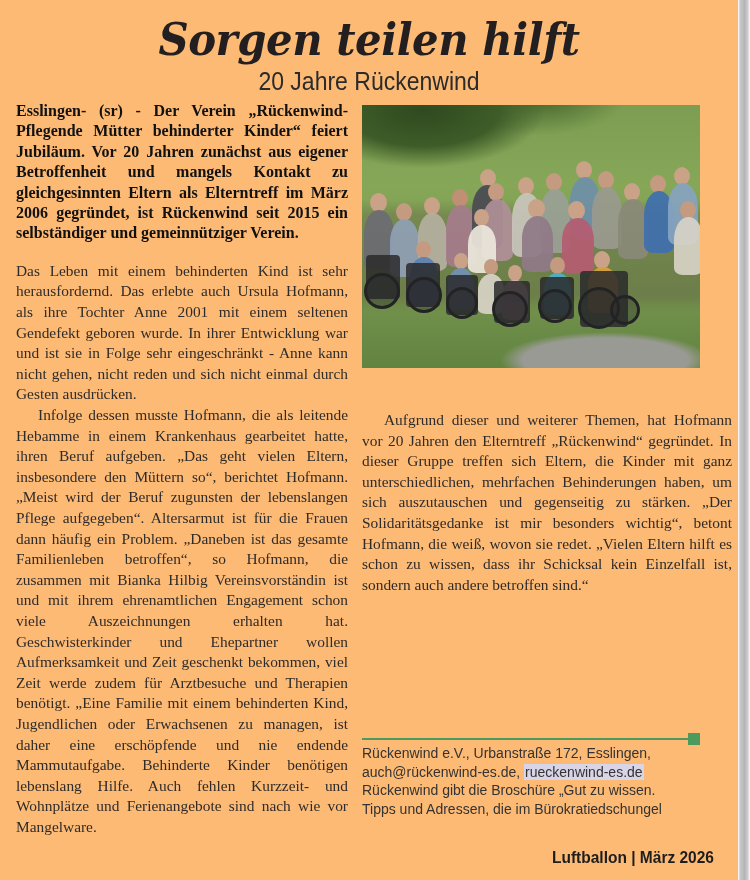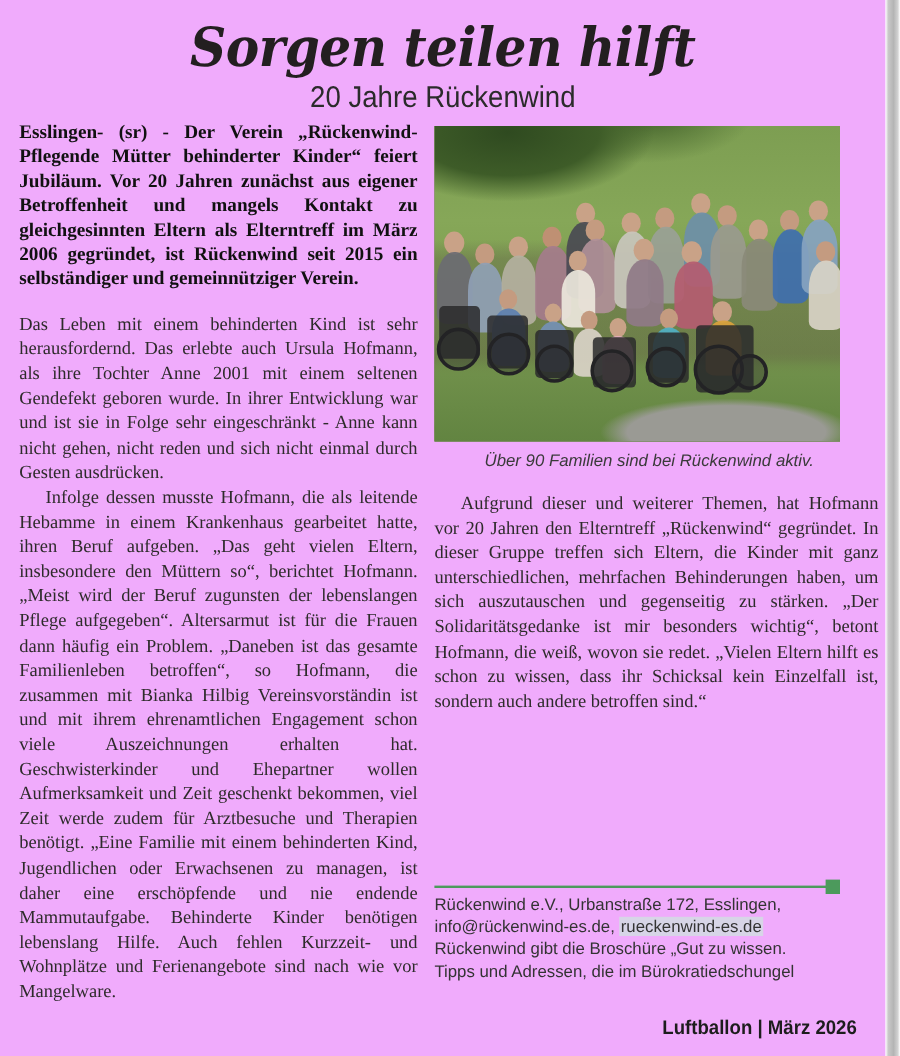--- a/index.html
+++ b/index.html
@@ -15,21 +15,21 @@
     font-family: "Liberation Serif", "DejaVu Serif", serif;
     color: #231f20;
   }
 
   
   #page {
     position: absolute;
     left: 0; top: 0;
     width: 738px;
     height: 880px;
-    background: #f0abfc;
+    background: #fdba74;
     overflow: hidden;
   }
 
   
   #scroll-strip {
     position: absolute;
     right: 0; top: 0;
     width: 12px;
     height: 880px;
     background: linear-gradient(to right, #ffffff 0%, #c9c9c9 18%, #b4b4b4 55%, #d2d2d2 85%, #ffffff 100%);
@@ -310,34 +310,33 @@
       <div class="wheel" style="left:130px;top:186px; width:30px; height:30px;"></div>
       <div class="chair" style="left:178px;top:172px; width:34px; height:42px;"></div>
       <div class="wheel" style="left:176px;top:184px; width:28px; height:28px;"></div>
       <div class="chair" style="left:218px;top:166px; width:48px; height:56px;"></div>
       <div class="wheel" style="left:216px;top:182px; width:36px; height:36px;"></div>
       <div class="wheel" style="left:248px;top:190px; width:24px; height:24px;"></div>
     </div>
     <div id="photo-credit">© Rückenwind</div>
   </div>
 
-  <div id="caption">Über 90 Familien sind bei Rückenwind aktiv.</div>
 
   <div class="col" id="col-right-text">
     <p class="body-p" style="text-indent:22px;">Aufgrund dieser und weiterer Themen, hat Hofmann vor 20 Jahren den Elterntreff „Rückenwind“ gegründet. In dieser Gruppe treffen sich Eltern, die Kinder mit ganz unterschiedlichen, mehrfachen Behinderungen haben, um sich auszutauschen und gegenseitig zu stärken. „Der Solidaritätsgedanke ist mir besonders wichtig“, betont Hofmann, die weiß, wovon sie redet. „Vielen Eltern hilft es schon zu wissen, dass ihr Schicksal kein Einzelfall ist, sondern auch andere betroffen sind.“</p>
   </div>
 
   <div id="green-rule">
     <div class="line"></div>
     <div class="sq"></div>
   </div>
 
   <div id="info-block">
     <span class="line">Rückenwind e.V., Urbanstraße 172, Esslingen,</span>
-    <span class="line"><span>info@rückenwind-es.de, </span><span class="weblink">rueckenwind-es.de</span></span>
+    <span class="line"><span>auch@rückenwind-es.de, </span><span class="weblink">rueckenwind-es.de</span></span>
     <span class="line">Rückenwind gibt die Broschüre „Gut zu wissen.</span>
     <span class="line">Tipps und Adressen, die im Bürokratiedschungel</span>
   </div>
 
   <div id="footer">Luftballon | März 2026</div>
 
 </div>
 
 <div id="scroll-strip"></div>
 

